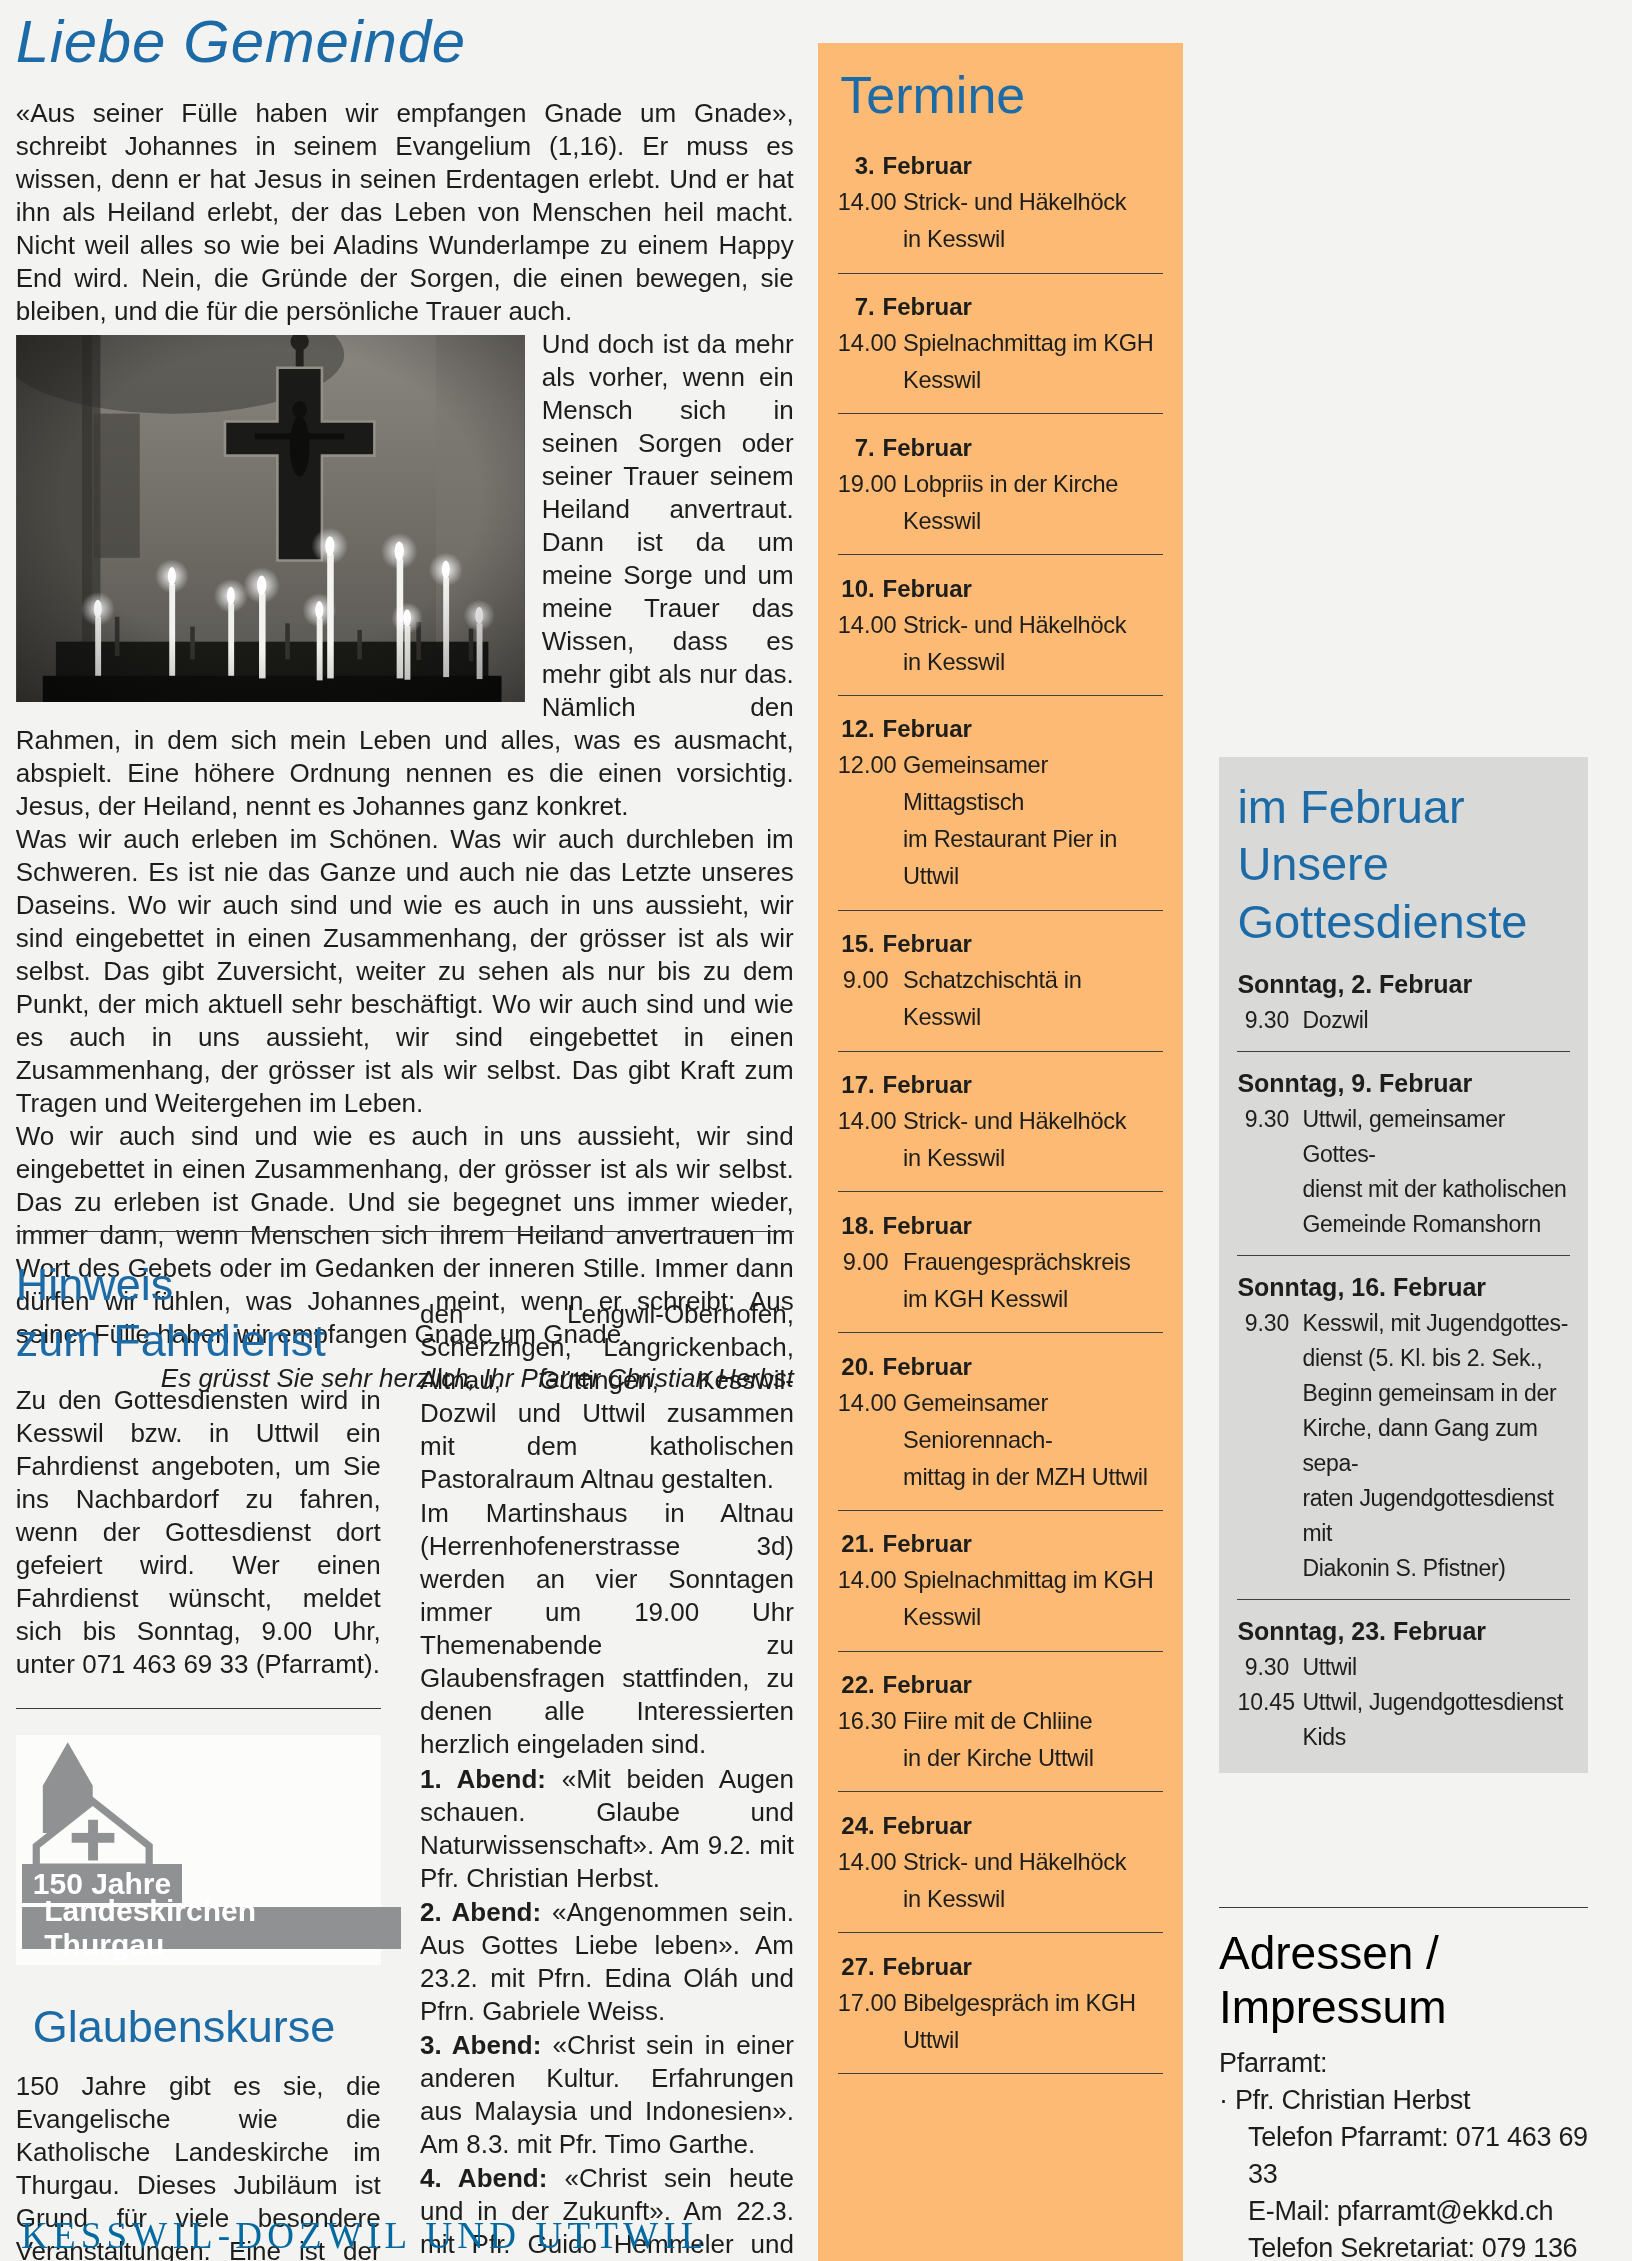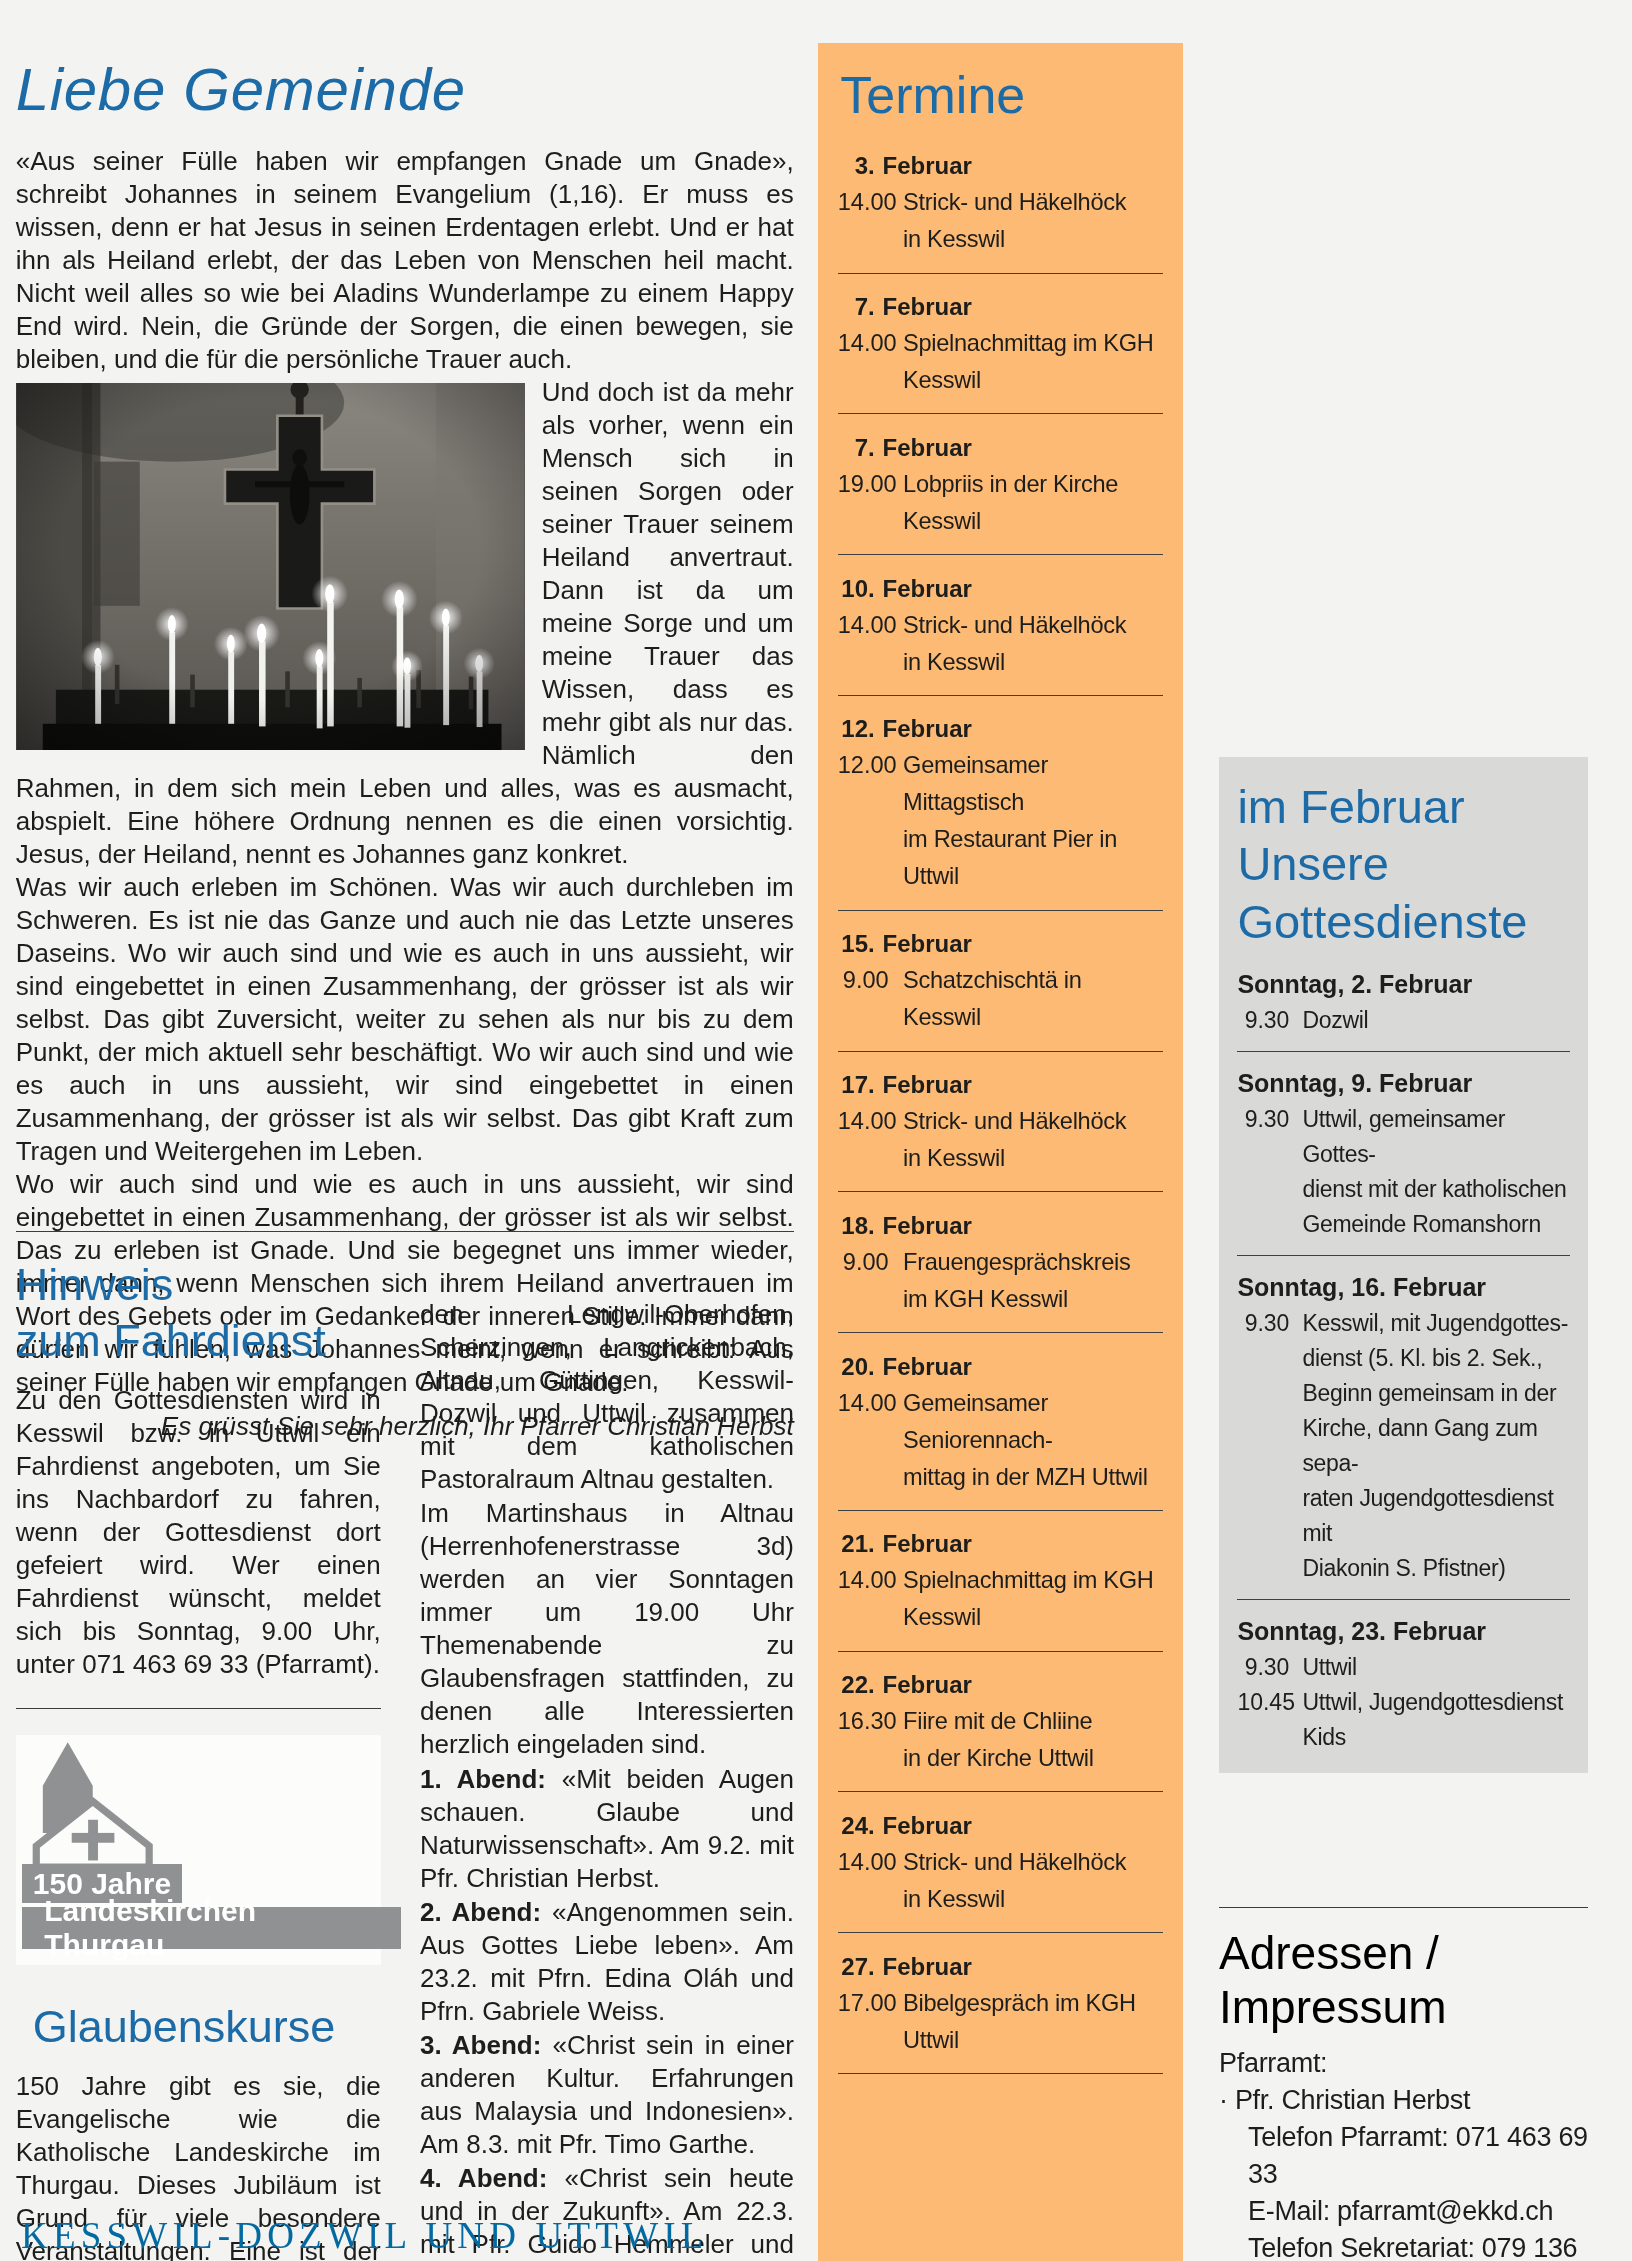--- a/index.html
+++ b/index.html
@@ -1,19 +1,19 @@
 <!DOCTYPE html>
 <html style="font-size:10.5px"><head>
 <meta charset="utf-8">
 <style>
   html,body{margin:0;padding:0;background:#e8e8e6;}
   .page{position:relative;width:1633px;height:2261px;background:#f3f3f1;overflow:hidden;
         font-family:"Liberation Sans",sans-serif;color:#1d1d1b;}
   
-  .colA{position:absolute;left:15.7px;top:9.2px;width:778px;margin-top:48px;}
+  .colA{position:absolute;left:15.7px;top:9.2px;width:778px;}
   .h-liebe{font-size:60px;line-height:1.1;font-style:italic;font-weight:300;color:#1c6ba6;
            margin:0 0 22px 0;letter-spacing:0.7px;}
   .bodytxt{font-size:26px;line-height:33px;text-align:justify;}
   .bodytxt p{margin:0;}
   .photo{float:left;width:509px;height:367px;margin:6.6px 17px 3.9px 0;background:#444;}
   .signature{font-size:26px;line-height:33px;font-style:italic;text-align:right;margin-top:10.5px;}
   .rule{border:0;border-top:1.3px solid #3c3c3c;margin:0;}
   .ruleA{position:absolute;left:15.7px;top:1231px;width:778px;}
   
   .subcol1{position:absolute;left:15.7px;top:1257px;width:365px;}

